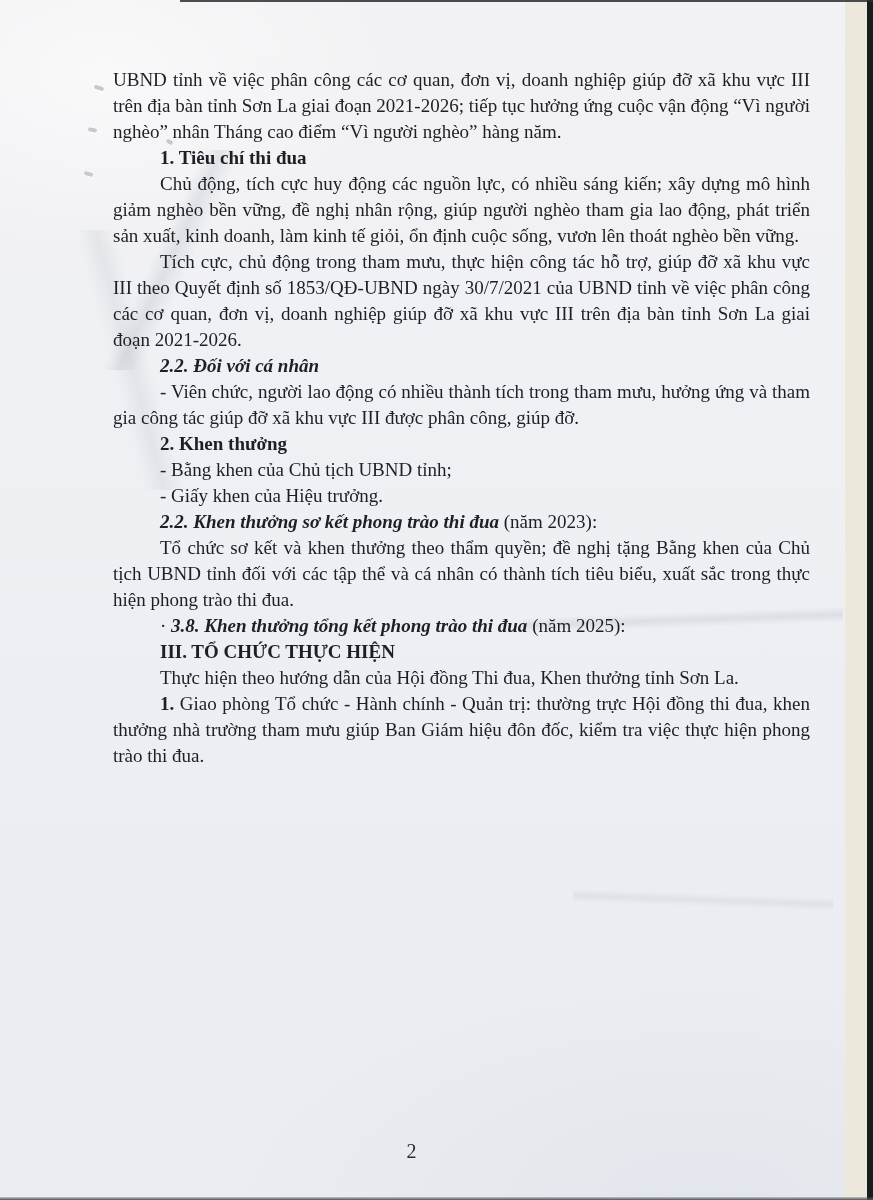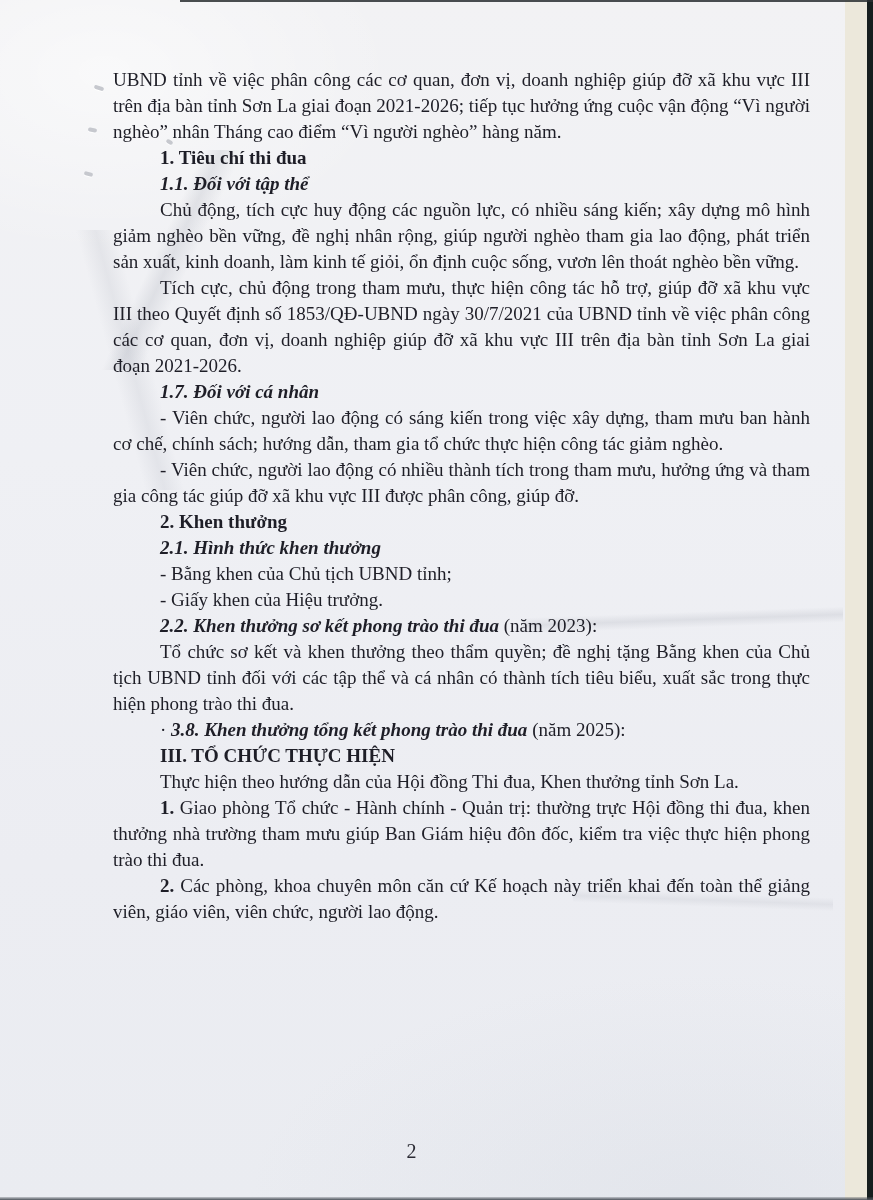--- a/index.html
+++ b/index.html
@@ -73,37 +73,33 @@
   <div class="crease crease-4"></div>
 
   <div class="staple s1"></div>
   <div class="staple s2"></div>
   <div class="staple s3"></div>
   <div class="staple s4"></div>
 
   <div class="content">
       <p><span>UBND tỉnh về việc phân công các cơ quan, đơn vị, doanh nghiệp giúp đỡ xã khu vực III trên địa bàn tỉnh Sơn La giai đoạn 2021-2026; tiếp tục hưởng ứng cuộc vận động “Vì người nghèo” nhân Tháng cao điểm “Vì người nghèo” hàng năm.</span></p>
       <p class="indent"><span class="b">1. Tiêu chí thi đua</span></p>
-      <p class="indent"><span class="b i">1.1. Đối với tập thể</span></p>
       <p class="indent"><span>Chủ động, tích cực huy động các nguồn lực, có nhiều sáng kiến; xây dựng mô hình giảm nghèo bền vững, đề nghị nhân rộng, giúp người nghèo tham gia lao động, phát triển sản xuất, kinh doanh, làm kinh tế giỏi, ổn định cuộc sống, vươn lên thoát nghèo bền vững.</span></p>
       <p class="indent"><span>Tích cực, chủ động trong tham mưu, thực hiện công tác hỗ trợ, giúp đỡ xã khu vực III theo Quyết định số 1853/QĐ-UBND ngày 30/7/2021 của UBND tỉnh về việc phân công các cơ quan, đơn vị, doanh nghiệp giúp đỡ xã khu vực III trên địa bàn tỉnh Sơn La giai đoạn 2021-2026.</span></p>
-      <p class="indent"><span class="b i">1.7. Đối với cá nhân</span></p>
-      <p class="indent"><span>- Viên chức, người lao động có sáng kiến trong việc xây dựng, tham mưu ban hành cơ chế, chính sách; hướng dẫn, tham gia tổ chức thực hiện công tác giảm nghèo.</span></p>
+      <p class="indent"><span class="b i">2.2. Đối với cá nhân</span></p>
       <p class="indent"><span>- Viên chức, người lao động có nhiều thành tích trong tham mưu, hưởng ứng và tham gia công tác giúp đỡ xã khu vực III được phân công, giúp đỡ.</span></p>
       <p class="indent"><span class="b">2. Khen thưởng</span></p>
-      <p class="indent"><span class="b i">2.1. Hình thức khen thưởng</span></p>
       <p class="indent"><span>- Bằng khen của Chủ tịch UBND tỉnh;</span></p>
       <p class="indent"><span>- Giấy khen của Hiệu trưởng.</span></p>
       <p class="indent"><span class="b i">2.2. Khen thưởng sơ kết phong trào thi đua</span><span> (năm 2023):</span></p>
       <p class="indent"><span>Tổ chức sơ kết và khen thưởng theo thẩm quyền; đề nghị tặng Bằng khen của Chủ tịch UBND tỉnh đối với các tập thể và cá nhân có thành tích tiêu biểu, xuất sắc trong thực hiện phong trào thi đua.</span></p>
       <p class="indent"><span>· </span><span class="b i">3.8. Khen thưởng tổng kết phong trào thi đua</span><span> (năm 2025):</span></p>
       <p class="indent"><span class="b">III. TỔ CHỨC THỰC HIỆN</span></p>
       <p class="indent"><span>Thực hiện theo hướng dẫn của Hội đồng Thi đua, Khen thưởng tỉnh Sơn La.</span></p>
       <p class="indent"><span class="b">1. </span><span>Giao phòng Tổ chức - Hành chính - Quản trị: thường trực Hội đồng thi đua, khen thưởng nhà trường tham mưu giúp Ban Giám hiệu đôn đốc, kiểm tra việc thực hiện phong trào thi đua.</span></p>
-      <p class="indent"><span class="b">2. </span><span>Các phòng, khoa chuyên môn căn cứ Kế hoạch này triển khai đến toàn thể giảng viên, giáo viên, viên chức, người lao động.</span></p>
     </div>
 
   <div class="footer">2</div>
 
   <div class="edge-right-paper"></div>
   <div class="edge-right-dark"></div>
   <div class="edge-top"></div>
   <div class="edge-bottom"></div>
 </div>
 

